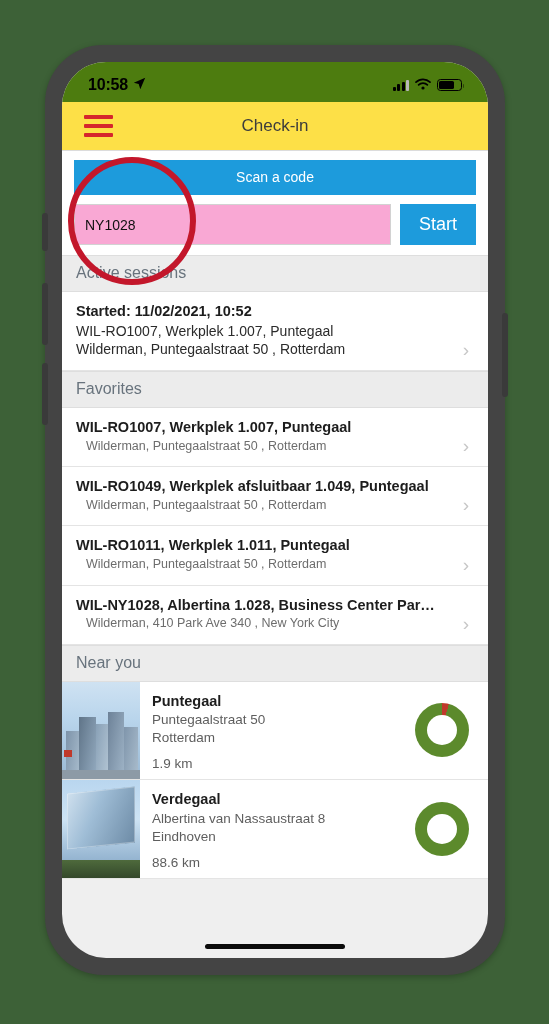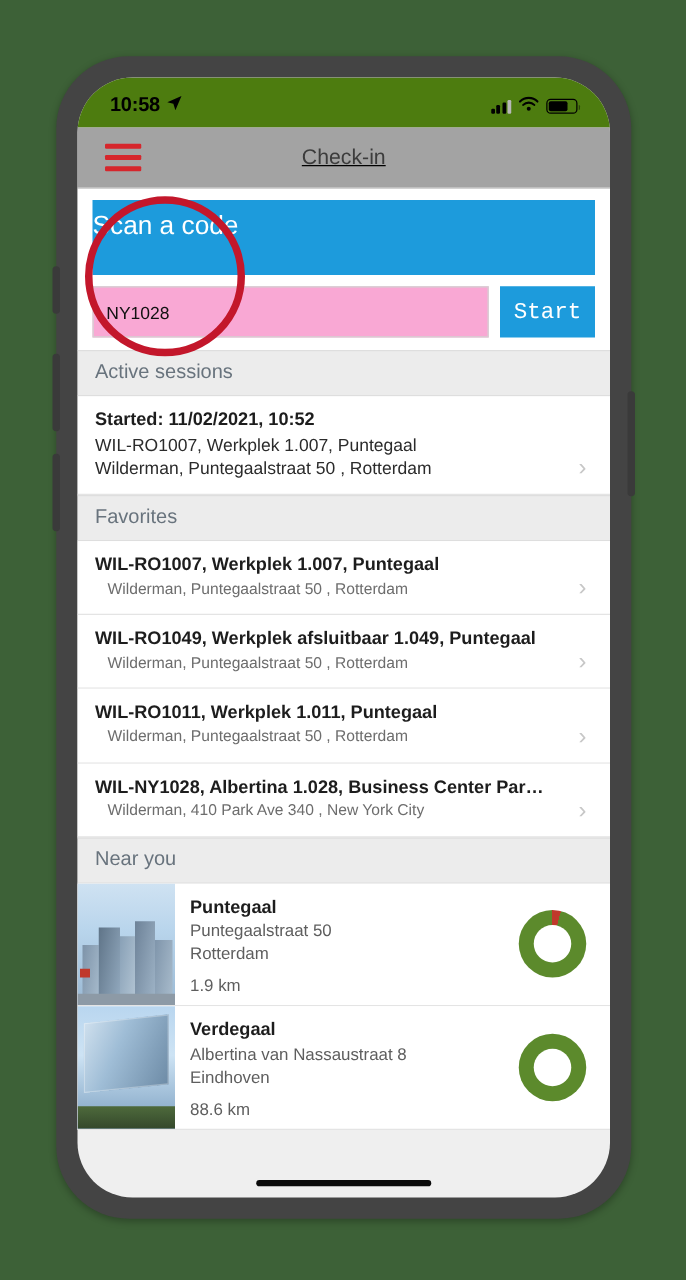--- a/index.html
+++ b/index.html
@@ -100,26 +100,25 @@
     display: block;
     height: 100%;
     width: 72%;
     background: #000;
     border-radius: 1.6px;
   }
 
   
   .nav-bar {
     height: 48px;
-    background: #a3a3a3;
+    background: #fde047;
     border-bottom: 1px solid #dcdcdc;
     display: flex;
     align-items: center;
     position: relative;
-    text-decoration: underline;
   }
   .hamburger {
     position: absolute;
     left: 22px;
     width: 29px;
     display: flex;
     flex-direction: column;
     gap: 5px;
     cursor: pointer;
   }
@@ -140,25 +139,25 @@
   .scan-area {
     background: #ffffff;
     padding: 9px 12px 10px 12px;
   }
   .scan-btn {
     display: block;
     width: 100%;
     background: #1d9bdc;
     color: #fff;
     border: none;
-    font-size: 21px;
+    font-size: 14px;
     font-family: inherit;
-    padding: 9px 0 27px 0;
+    padding: 9px 0 10px 0;
     cursor: pointer;
-    text-align: left;
+    text-align: center;
   }
   .code-row {
     display: flex;
     margin-top: 9px;
   }
   .code-input {
     flex: 1;
     border: 1px solid #d2d2d2;
     background: #f9a8d4;
     font-size: 14px;
@@ -168,21 +167,21 @@
     box-sizing: border-box;
     outline: none;
     height: 41px;
   }
   .start-btn {
     width: 76px;
     background: #1d9bdc;
     color: #fff;
     border: none;
     font-size: 18px;
-    font-family: Liberation Mono, monospace;
+    font-family: Liberation Sans, sans-serif;
     margin-left: 9px;
     cursor: pointer;
     height: 41px;
   }
 
   
   .section-header {
     background: #ececec;
     color: #68737d;
     font-size: 16px;

